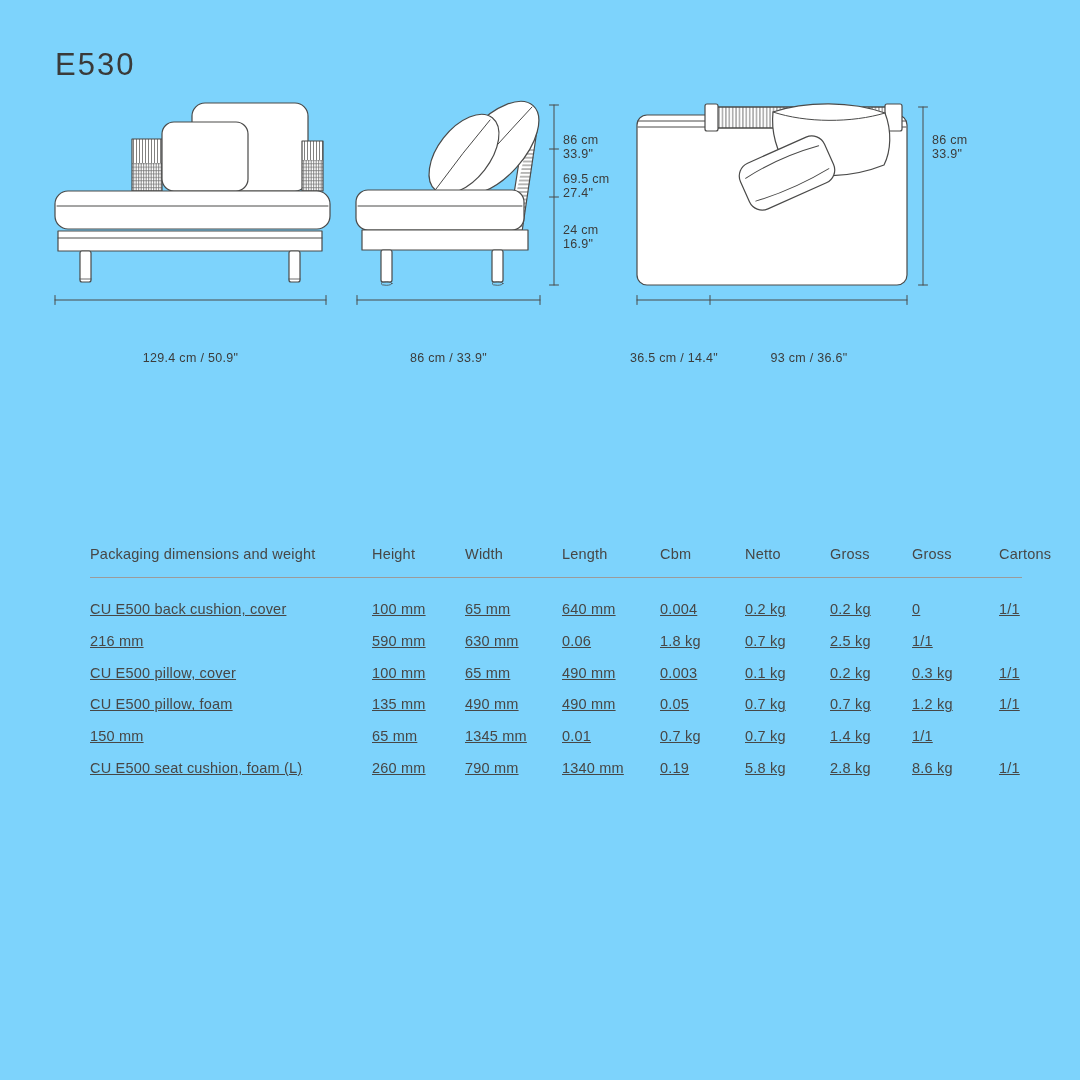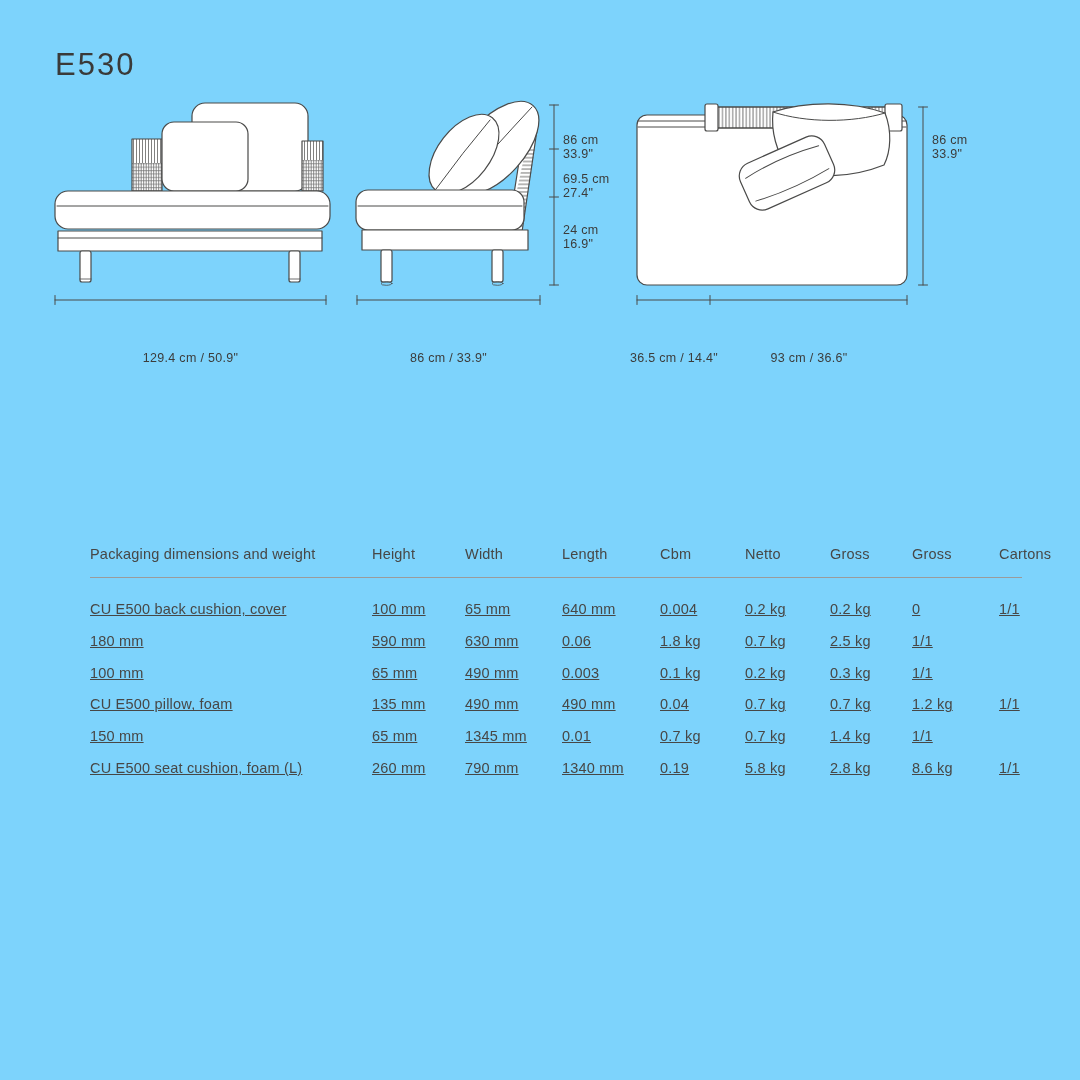--- a/index.html
+++ b/index.html
@@ -186,47 +186,48 @@
         <span class="td">65 mm</span>
         <span class="td">640 mm</span>
         <span class="td">0.004</span>
         <span class="td">0.2 kg</span>
         <span class="td">0.2 kg</span>
         <span class="td">0</span>
         <span class="td">1/1</span>
       </div>
 
       <div class="trow">
-        <span class="td">180 mm</span>
+        <span class="td">216 mm</span>
         <span class="td">590 mm</span>
         <span class="td">630 mm</span>
         <span class="td">0.06</span>
         <span class="td">1.8 kg</span>
         <span class="td">0.7 kg</span>
         <span class="td">2.5 kg</span>
         <span class="td">1/1</span>
       </div>
 
       <div class="trow">
+        <span class="td">CU E500 pillow, cover</span>
         <span class="td">100 mm</span>
         <span class="td">65 mm</span>
         <span class="td">490 mm</span>
         <span class="td">0.003</span>
         <span class="td">0.1 kg</span>
         <span class="td">0.2 kg</span>
         <span class="td">0.3 kg</span>
         <span class="td">1/1</span>
       </div>
 
       <div class="trow">
         <span class="td">CU E500 pillow, foam</span>
         <span class="td">135 mm</span>
         <span class="td">490 mm</span>
         <span class="td">490 mm</span>
-        <span class="td">0.04</span>
+        <span class="td">0.05</span>
         <span class="td">0.7 kg</span>
         <span class="td">0.7 kg</span>
         <span class="td">1.2 kg</span>
         <span class="td">1/1</span>
       </div>
 
       <div class="trow">
         <span class="td">150 mm</span>
         <span class="td">65 mm</span>
         <span class="td">1345 mm</span>

